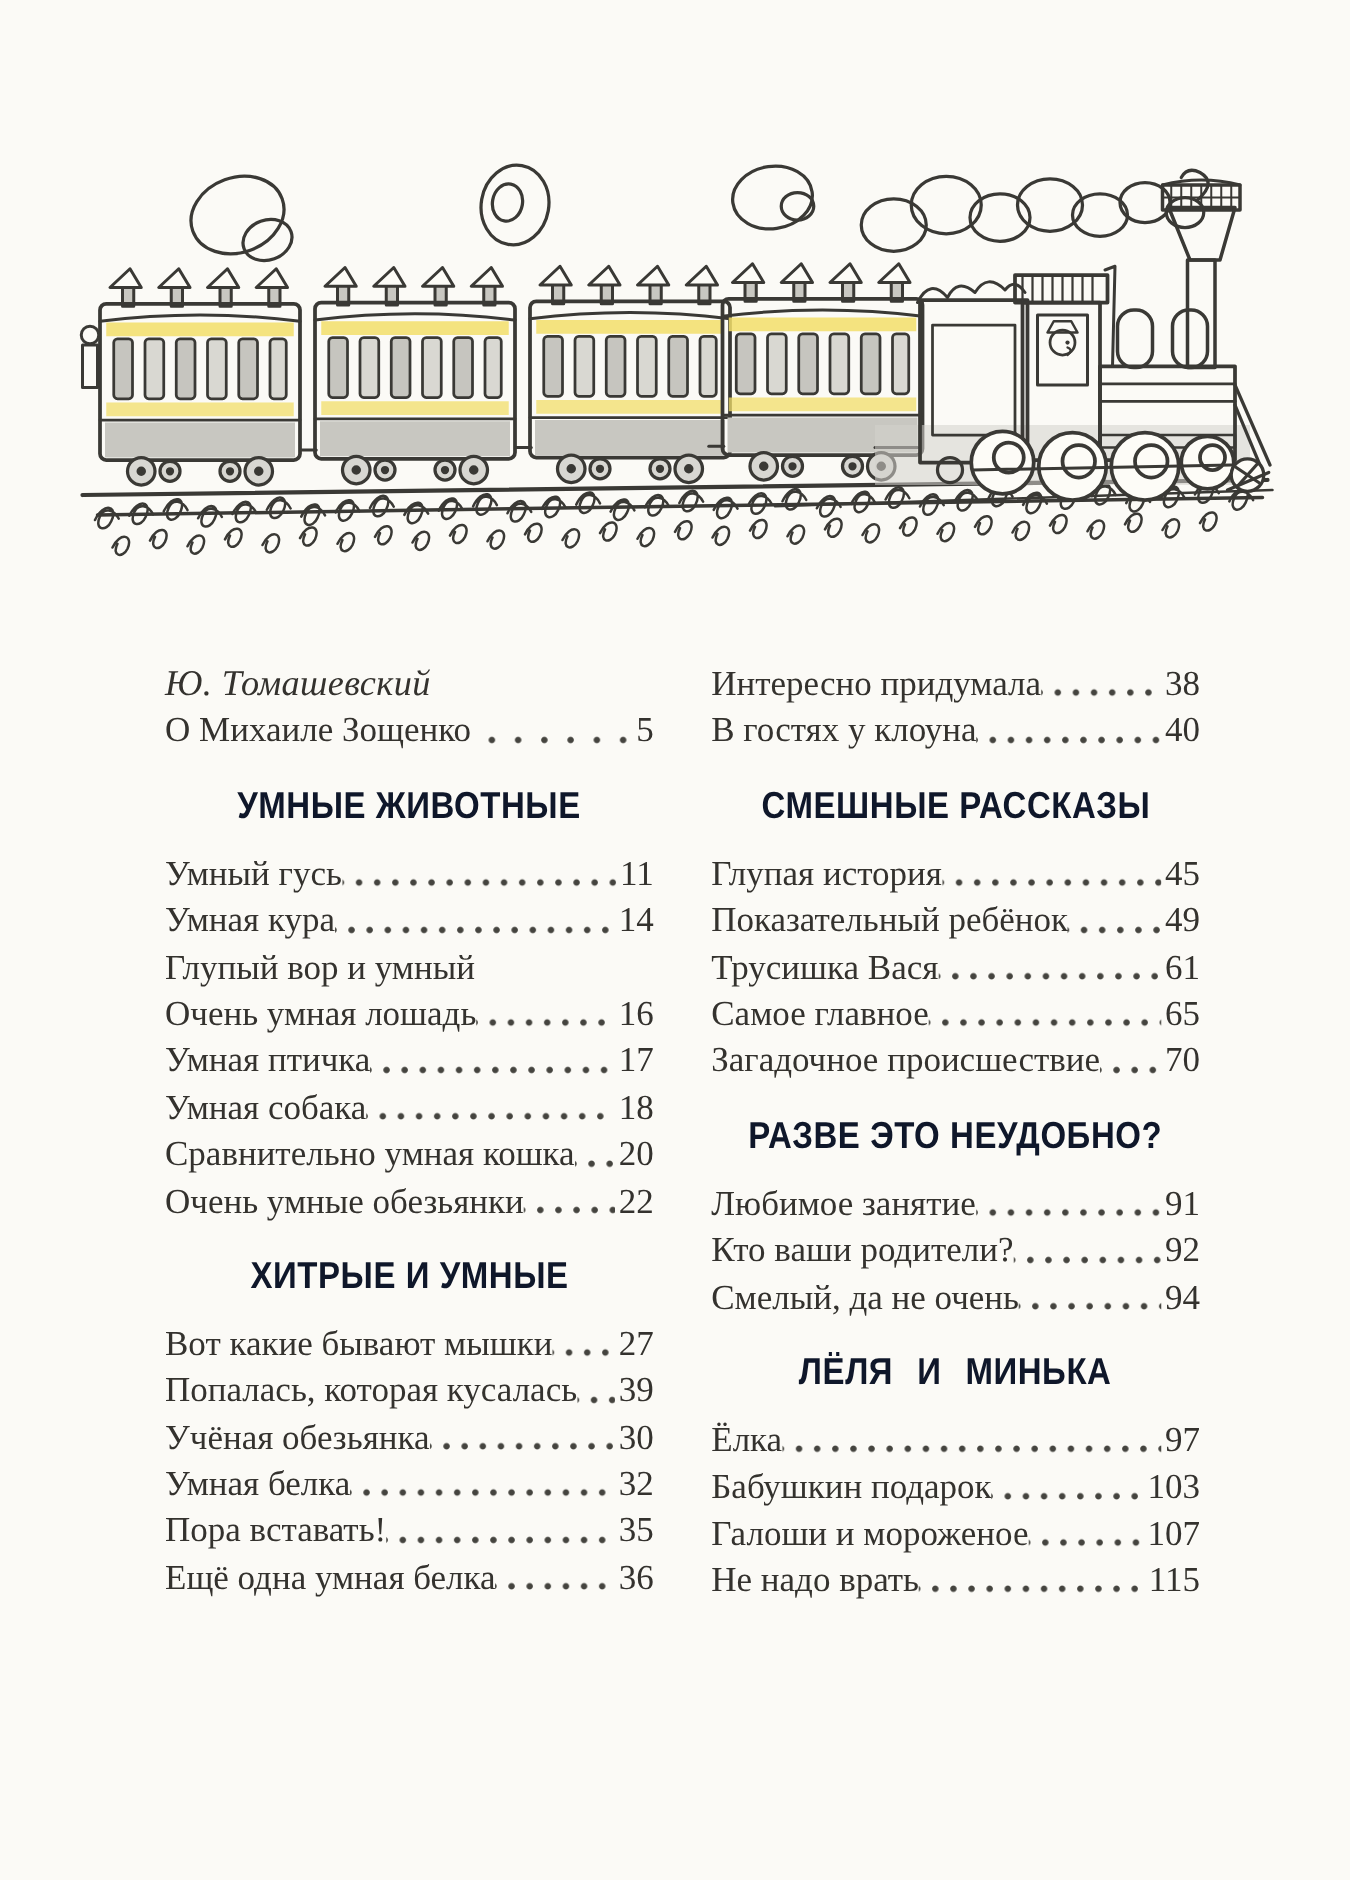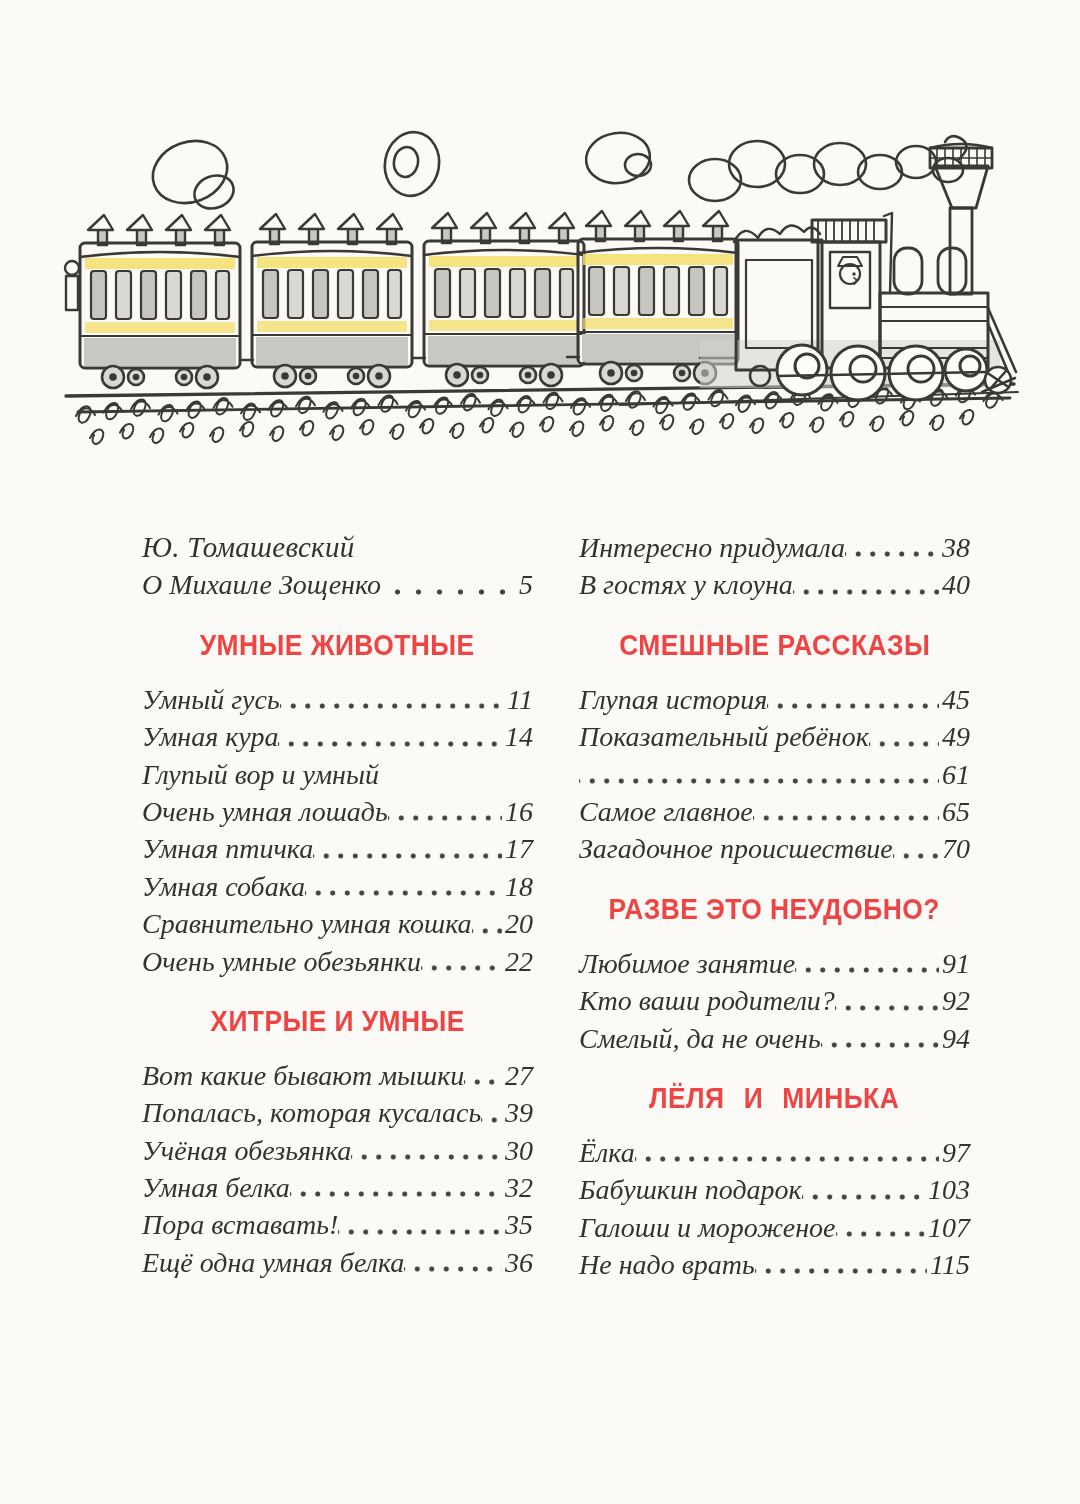--- a/index.html
+++ b/index.html
@@ -2,38 +2,38 @@
 <html><head>
 <meta charset="utf-8">
 <style>
   html,body{margin:0;padding:0;}
   .page{
     position:relative; width:1080px; height:1504px;
     background:#fbfaf6; overflow:hidden;
     font-family:"Liberation Serif", serif; color:#34322e;
   }
   .illustration{ position:absolute; left:60px; top:108px; width:960px; height:345px; }
-  .toc{ position:absolute; left:142px; top:529px; width:828px; display:flex; gap:46px; }
+  .toc{ position:absolute; left:132px; top:529px; width:828px; display:flex; gap:46px; }
   .toc-col{ width:398px; }
   .toc-author{
     font-style:italic; font-size:29px; line-height:37.4px; letter-spacing:.3px;
   }
-  .toc-row{ display:flex; align-items:flex-start; height:37.4px;font-style:italic; }
+  .toc-row{ display:flex; align-items:flex-start; height:37.4px; }
   .toc-row .t{ white-space:nowrap; font-size:28px; line-height:37.4px; }
   .toc-row .dots{
     flex:1; align-self:stretch; min-width:14px;
     background-image:radial-gradient(circle, #45443f 2.2px, transparent 2.9px);
     background-size:14.5px 6px; background-repeat:repeat-x;
     background-position:6px calc(100% - 9px);
   }
   .toc-row .dots.wide{ background-size:21px 6px; }
   .toc-row .pg{ font-size:28px; line-height:37.4px; padding-left:3px; }
   .toc-heading{
     text-align:center; margin:22px 0 17px; line-height:38px; height:38px;
-    font-family:"Liberation Sans", sans-serif; font-weight:700; font-size:30px; color:#ef4444;
+    font-family:"Liberation Sans", sans-serif; font-weight:700; font-size:30px; color:#0f172a;
   }
   .toc-heading .hx{ display:inline-block; transform:scaleX(.88); letter-spacing:.5px; white-space:nowrap; }
   .toc-heading .hx.wide{ word-spacing:13px; }
   svg .ink{ stroke:#3a3935; fill:none; stroke-linecap:round; stroke-linejoin:round; }
 </style>
 </head>
 <body>
 
 <div class="page">
 
@@ -295,20 +295,21 @@
           <span class="t">Глупая история</span>
           <span class="dots"></span>
           <span class="pg">45</span>
         </div>
         <div class="toc-row">
           <span class="t">Показательный ребёнок</span>
           <span class="dots"></span>
           <span class="pg">49</span>
         </div>
         <div class="toc-row">
+          <span class="t">Трусишка Вася</span>
           <span class="dots"></span>
           <span class="pg">61</span>
         </div>
         <div class="toc-row">
           <span class="t">Самое главное</span>
           <span class="dots"></span>
           <span class="pg">65</span>
         </div>
         <div class="toc-row">
           <span class="t">Загадочное происшествие</span>

